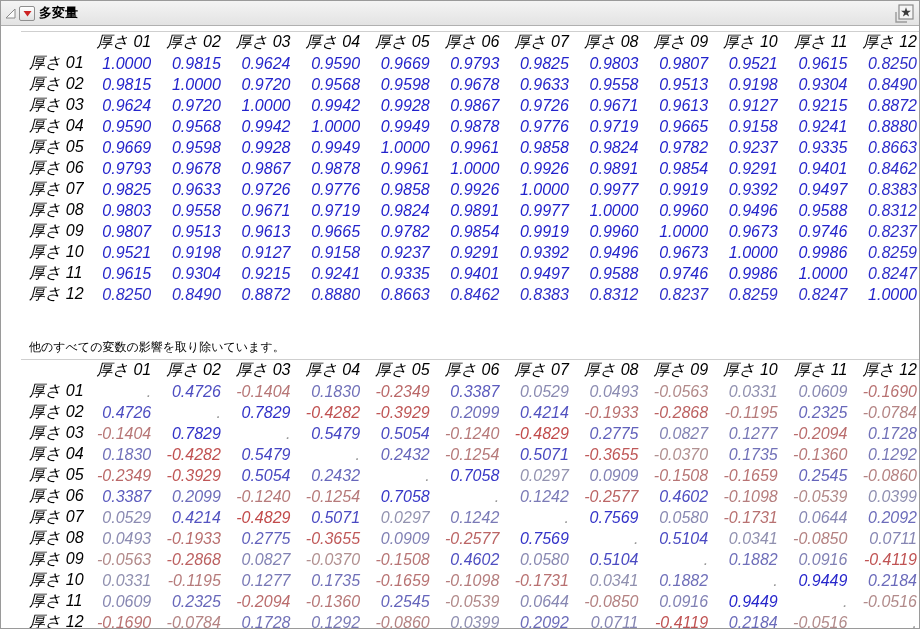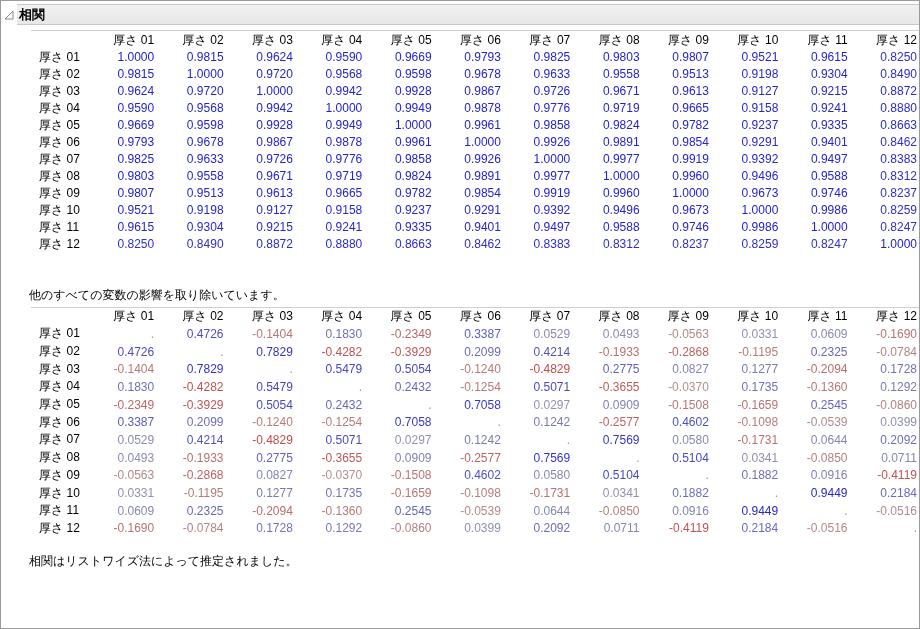--- a/index.html
+++ b/index.html
@@ -25,50 +25,58 @@
   .section-header { display:flex; align-items:center; margin-top:3px; }
   .disc-cell { width:16px; flex:0 0 16px; display:flex; justify-content:center; align-items:center; }
   .section-bar {
     flex:1; height:21px; line-height:19px;
     background:linear-gradient(#f1f1f1,#e7e7e7);
     border-top:1px solid #c8c8c8; border-bottom:1px solid #c8c8c8;
     font-weight:bold; font-size:13px; color:#000; padding-left:2px;
   }
   table.matrix {
     border-collapse:collapse; table-layout:fixed;
-    margin-left:30px; font-size:12px; color:#000;
+    margin-left:20px; font-size:16px; color:#000;font-style:italic;
   }
   table.matrix th, table.matrix td { padding:0; font-weight:normal; white-space:nowrap; overflow:hidden; }
   table.matrix thead th { border-top:1px solid #cfcfcf; height:18px; vertical-align:bottom; }
   table.matrix th.colhead { text-align:right; padding-right:2px; }
   table.matrix th.rowlabel { text-align:left; padding-left:8px; }
   table.matrix td.val { text-align:right; padding-right:2px; }
   table.corr tbody tr { height:16.3px; }
   table.partial tbody tr { height:17.7px; }
   p.note { font-size:12px; color:#000; margin:0 0 0 28px; }
   p.note-1 { margin-top:34px; }
   p.note-2 { margin-top:16px; }
   .sec-2 { margin-top:8px; }
   table.partial { margin-top:3px; }
   table.corr { margin-top:5px; }
 </style>
 </head>
 <body>
 
 <div class="window">
 
-
-  <div class="section-header sec-1">
-    <span class="disc-cell">
-      <svg width="12" height="12">
-        <polygon points="10,2 10,10 2,10" fill="#fbfbfb" stroke="#8a8a8a" stroke-width="1"></polygon>
+  <div class="titlebar">
+    <svg width="13" height="13">
+      <polygon points="11,2 11,11 2,11" fill="#fbfbfb" stroke="#8a8a8a" stroke-width="1"></polygon>
+    </svg>
+    <span class="menu-btn">
+      <svg width="11" height="9">
+        <polygon points="1.5,2 9.5,2 5.5,7.5" fill="#cc2222"></polygon>
       </svg>
     </span>
-    <div class="section-bar">相関</div>
+    <span class="title">多変量</span>
+    <svg class="corner-icon" viewBox="0 0 24 22">
+      <polyline points="4,9 4,19 15,19" fill="none" stroke="#9a9a9a" stroke-width="1.4"></polyline>
+      <rect x="7" y="2" width="14" height="14" fill="#f5f5f5" stroke="#8a8a8a" stroke-width="1.2"></rect>
+      <polygon fill="#3c3c3c" points="14,4.2 15.2,7.8 19,7.8 15.9,10 17.1,13.6 14,11.4 10.9,13.6 12.1,10 9,7.8 12.8,7.8"></polygon>
+    </svg>
   </div>
+
 
   <table class="matrix corr" id="corr-table">
       <colgroup>
         <col style="width: 56px;">
         <col style="width: 69.8px;">
         <col style="width: 69.8px;">
         <col style="width: 69.8px;">
         <col style="width: 69.8px;">
         <col style="width: 69.8px;">
         <col style="width: 69.8px;">

